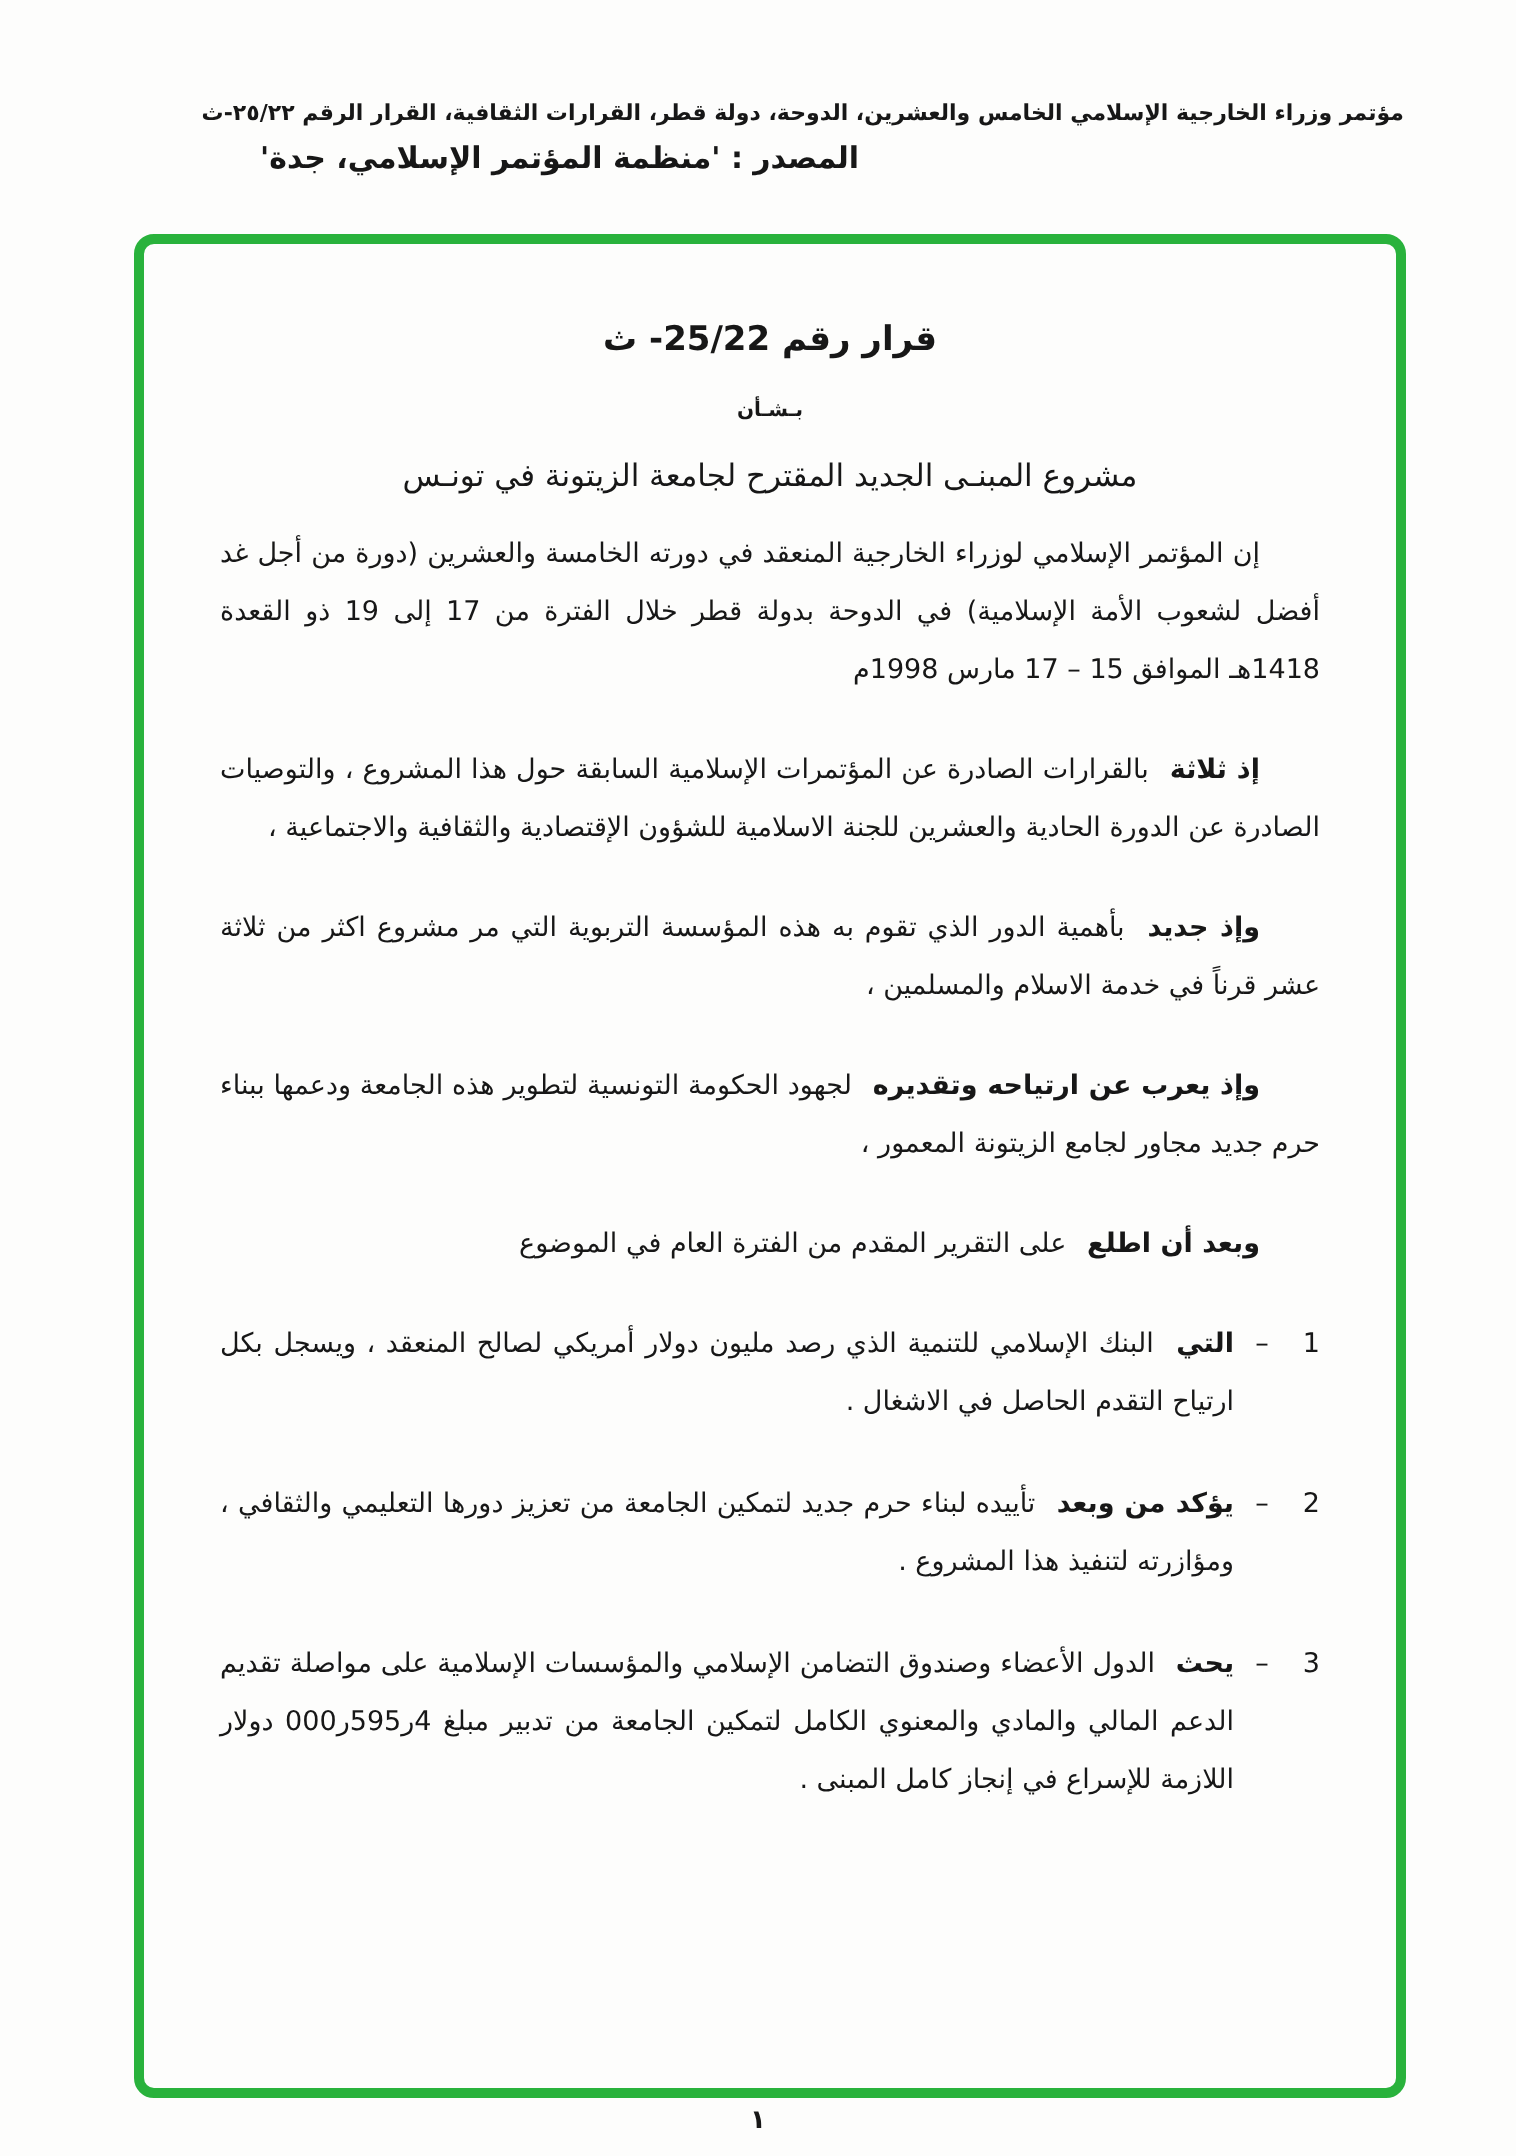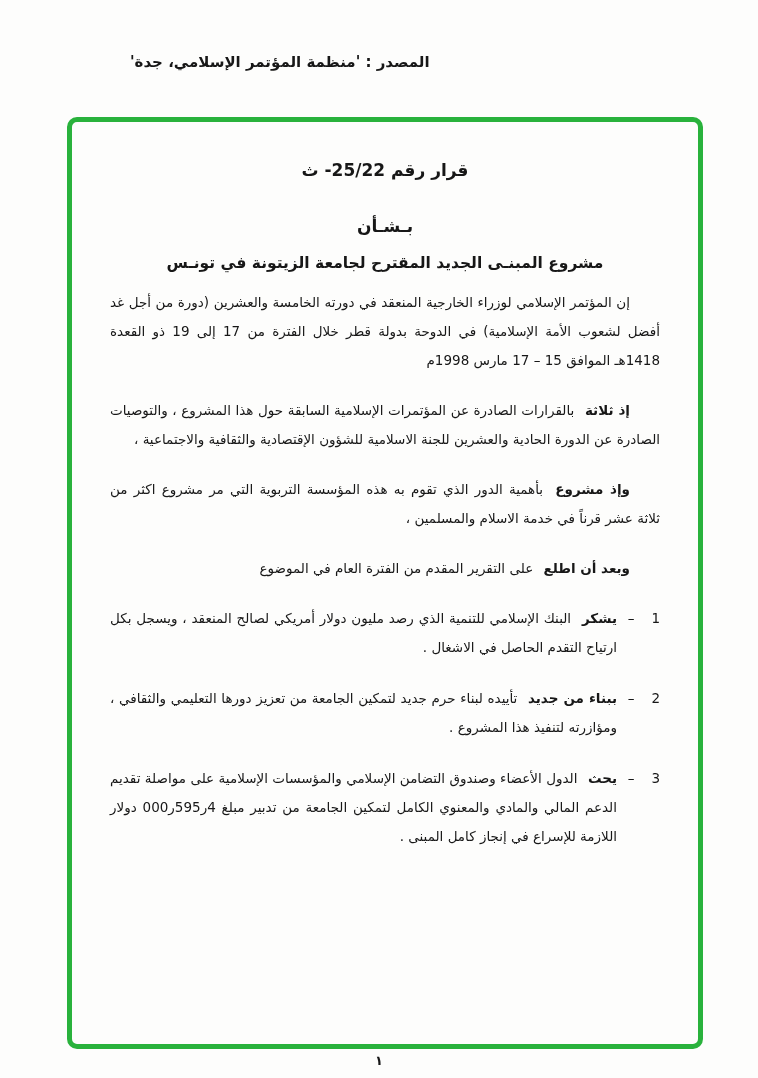--- a/index.html
+++ b/index.html
@@ -9,77 +9,82 @@
   }
   .header{position:absolute;top:48px;left:40px;right:56px;direction:rtl;text-align:right;}
   .header-line1{font-size:11px;font-weight:700;line-height:1.55;}
   .header-line2{font-size:15px;font-weight:700;margin-top:5px;padding-left:90px;text-align:left;direction:rtl;}
   .frame{
     position:absolute;left:67px;top:117px;width:636px;height:932px;box-sizing:border-box;
     border:5px solid #29b23c;border-radius:10px;
     padding:26px 38px 0 38px;direction:rtl;background:transparent;
   }
   .title{text-align:center;font-weight:700;font-size:17px;margin-top:12px;}
-  .subtitle{text-align:center;font-weight:700;font-size:17px;margin-top:36px;}
-  .subject{text-align:center;font-weight:700;font-size:15.5px;margin-top:18px;letter-spacing:.2px;}
+  .subtitle{text-align:center;font-weight:700;font-size:10px;margin-top:20px;}
+  .subject{text-align:center;font-weight:400;font-size:15.5px;margin-top:18px;letter-spacing:.2px;}
   .bodytext{margin-top:16px;}
   .para{font-size:13.5px;line-height:2.15;text-align:justify;text-indent:30px;margin:0 0 21px 0;}
   .lead{font-weight:700;}
   .lead:not(:empty){margin-left:6px;}
   .items{margin-top:2px;}
   .item{display:flex;direction:rtl;margin-bottom:22px;}
   .item .num{flex:0 0 15px;font-size:13.5px;line-height:2.15;text-align:right;}
   .item .dash{flex:0 0 28px;text-align:center;font-size:13.5px;line-height:2.15;}
   .item .itext{flex:1;font-size:13.5px;line-height:2.15;text-align:justify;margin:0;}
   .pagenum{position:absolute;bottom:10px;left:0;right:0;text-align:center;font-size:13px;font-weight:700;}
 </style>
 </head>
 <body>
 
 <div class="header">
+  <div class="header-line1">مؤتمر وزراء الخارجية الإسلامي الخامس والعشرين، الدوحة، دولة قطر، القرارات الثقافية، القرار الرقم ٢٥/٢٢-ث</div>
   <div class="header-line2">المصدر : 'منظمة المؤتمر الإسلامي، جدة'</div>
 </div>
 
 <div class="frame" style="border-color: rgb(41, 178, 60);">
   <div class="title">قرار رقم 25/22- ث</div>
   <div class="subtitle">بـشـأن</div>
   <div class="subject">مشروع المبنـى الجديد المقترح لجامعة الزيتونة في تونـس</div>
 
   <div class="bodytext">
     <p class="para">
       <span class="lead"></span>
       <span>إن المؤتمر الإسلامي لوزراء الخارجية المنعقد في دورته الخامسة والعشرين (دورة من أجل غد أفضل لشعوب الأمة الإسلامية) في الدوحة بدولة قطر خلال الفترة من 17 إلى 19 ذو القعدة 1418هـ الموافق 15 – 17 مارس 1998م</span>
     </p>
     <p class="para">
       <span class="lead">إذ ثلاثة</span>
       <span>بالقرارات الصادرة عن المؤتمرات الإسلامية السابقة حول هذا المشروع ، والتوصيات الصادرة عن الدورة الحادية والعشرين للجنة الاسلامية للشؤون الإقتصادية والثقافية والاجتماعية ،</span>
     </p>
     <p class="para">
-      <span class="lead">وإذ مشروع</span>
+      <span class="lead">وإذ جديد</span>
       <span>بأهمية الدور الذي تقوم به هذه المؤسسة التربوية التي مر مشروع اكثر من ثلاثة عشر قرناً في خدمة الاسلام والمسلمين ،</span>
+    </p>
+    <p class="para">
+      <span class="lead">وإذ يعرب عن ارتياحه وتقديره</span>
+      <span>لجهود الحكومة التونسية لتطوير هذه الجامعة ودعمها ببناء حرم جديد مجاور لجامع الزيتونة المعمور ،</span>
     </p>
     <p class="para">
       <span class="lead">وبعد أن اطلع</span>
       <span>على التقرير المقدم من الفترة العام في الموضوع</span>
     </p>
 
     <div class="items">
       <div class="item">
         <span class="num">1</span>
         <span class="dash">–</span>
         <p class="itext">
-          <span class="lead">يشكر</span>
+          <span class="lead">التي</span>
           <span>البنك الإسلامي للتنمية الذي رصد مليون دولار أمريكي لصالح المنعقد ، ويسجل بكل ارتياح التقدم الحاصل في الاشغال .</span>
         </p>
       </div>
       <div class="item">
         <span class="num">2</span>
         <span class="dash">–</span>
         <p class="itext">
-          <span class="lead">ببناء من جديد</span>
+          <span class="lead">يؤكد من وبعد</span>
           <span>تأييده لبناء حرم جديد لتمكين الجامعة من تعزيز دورها التعليمي والثقافي ، ومؤازرته لتنفيذ هذا المشروع .</span>
         </p>
       </div>
       <div class="item">
         <span class="num">3</span>
         <span class="dash">–</span>
         <p class="itext">
           <span class="lead">يحث</span>
           <span>الدول الأعضاء وصندوق التضامن الإسلامي والمؤسسات الإسلامية على مواصلة تقديم الدعم المالي والمادي والمعنوي الكامل لتمكين الجامعة من تدبير مبلغ 4ر595ر000 دولار اللازمة للإسراع في إنجاز كامل المبنى .</span>
         </p>

